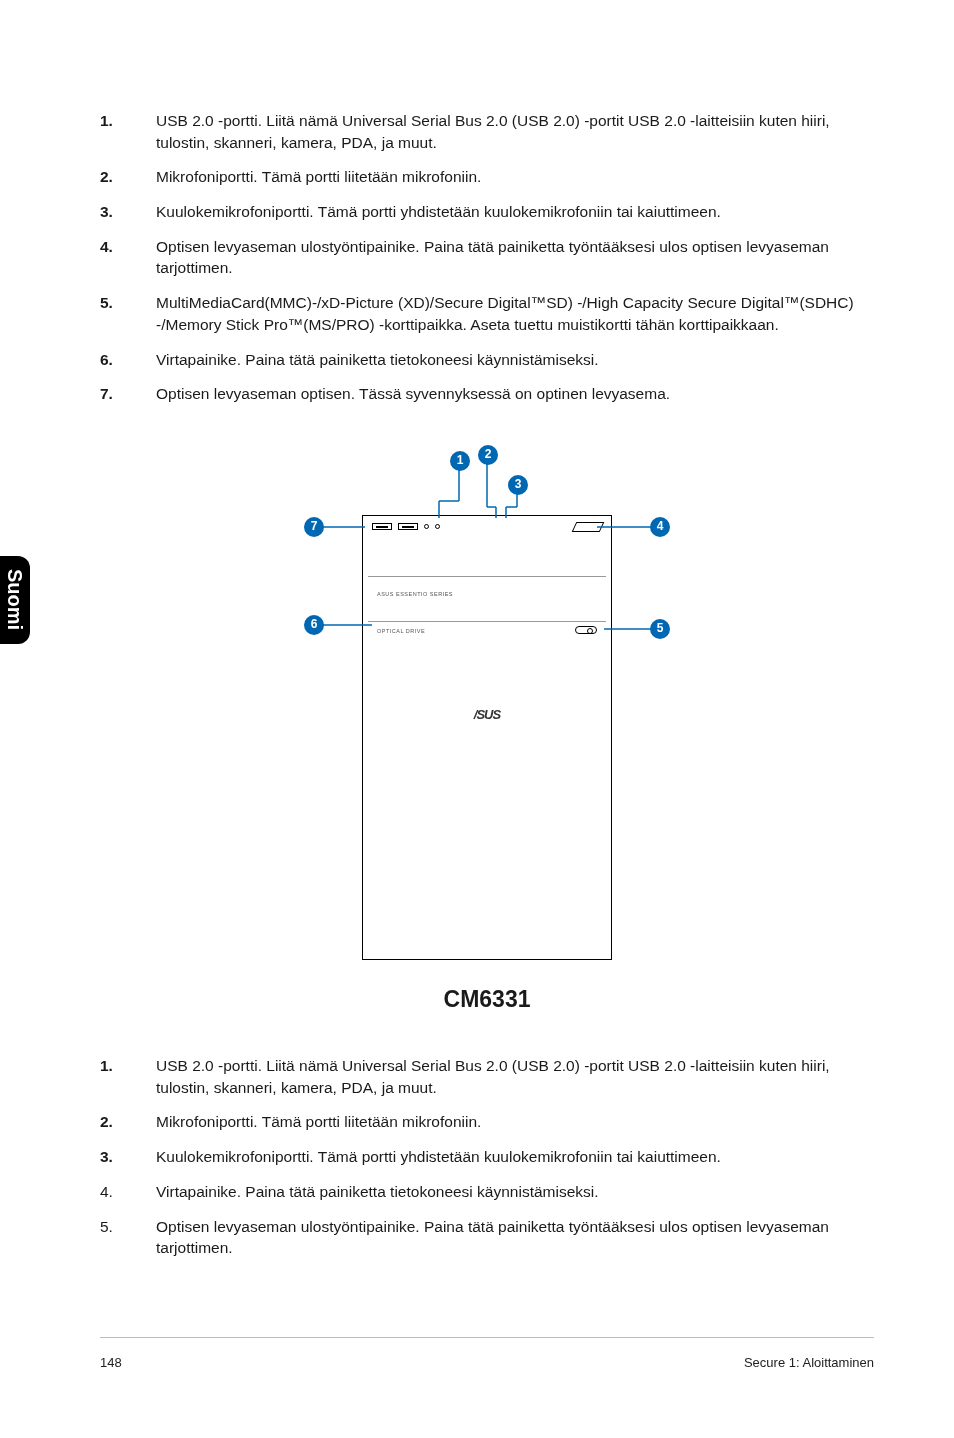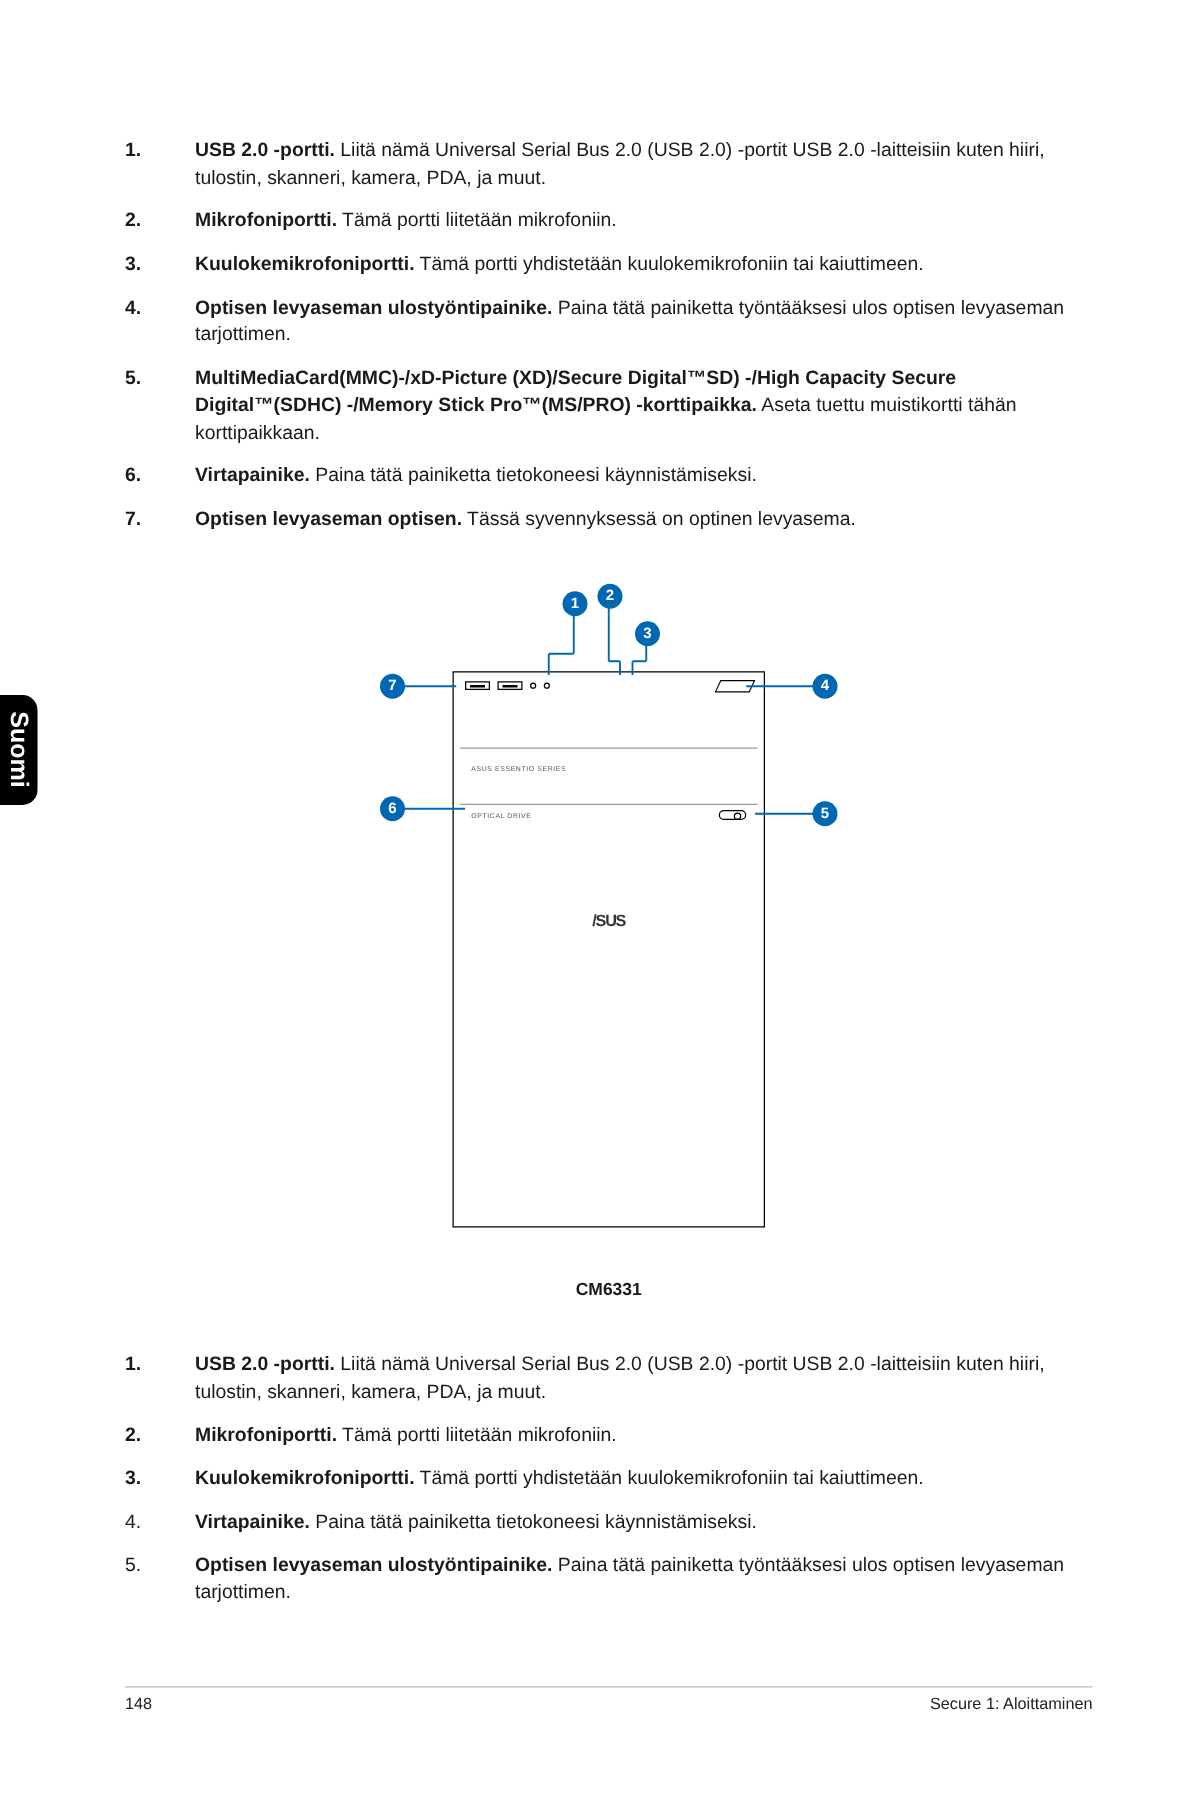--- a/index.html
+++ b/index.html
@@ -15,21 +15,21 @@
     line-height: 1.4;
   }
   .item-list { list-style: none; margin-bottom: 40px; }
   .item-list li { display: flex; margin-bottom: 13px; }
   .item-list .num {
     font-weight: bold;
     width: 56px;
     flex-shrink: 0;
   }
   .item-list .txt { flex: 1; }
-  .item-list .txt b { font-weight: bold; }
+  .item-list .txt b { font-weight: normal; }
   .diagram-wrap {
     width: 100%;
     display: flex;
     flex-direction: column;
     align-items: center;
     margin-top: 20px;
     margin-bottom: 40px;
   }
   .diagram { position: relative; width: 390px; height: 530px; }
   .box {
@@ -107,20 +107,21 @@
     width: 4px; height: 4px;
     border-radius: 50%;
     border: 1px solid #000;
   }
   .logo {
     position: absolute;
     top: 190px; left: 0; right: 0;
     text-align: center;
     font-weight: 900;
     font-size: 13px;
+    font-style: italic;
     letter-spacing: -1px;
     color: #333;
     font-family: Arial, sans-serif;
   }
   .callout {
     position: absolute;
     width: 20px; height: 20px;
     background: #0067b3;
     color: #fff;
     border-radius: 50%;
@@ -131,22 +132,22 @@
     justify-content: center;
   }
   .lead {
     position: absolute;
     stroke: #0067b3;
     stroke-width: 1.5;
     fill: none;
   }
   .model-name {
     font-weight: bold;
-    font-size: 14px;
-    margin-top: 25px;
+    font-size: 23px;
+    margin-top: 8px;
   }
   .side-tab {
     position: absolute;
     left: 0;
     top: 556px;
     width: 30px;
     height: 88px;
     background: #000;
     color: #fff;
     font-weight: bold;
@@ -157,21 +158,21 @@
     writing-mode: vertical-rl;
     border-top-right-radius: 12px;
     border-bottom-right-radius: 12px;
   }
   .footer {
     position: absolute;
     left: 100px;
     right: 80px;
     bottom: 66px;
     border-top: 1px solid #bbb;
-    padding-top: 4px;
+    padding-top: 16px;
     font-size: 13px;
     display: flex;
     justify-content: space-between;
     color: #222;
   }
 </style>
 </head>
 <body>
 
 <div class="side-tab">Suomi</div>

